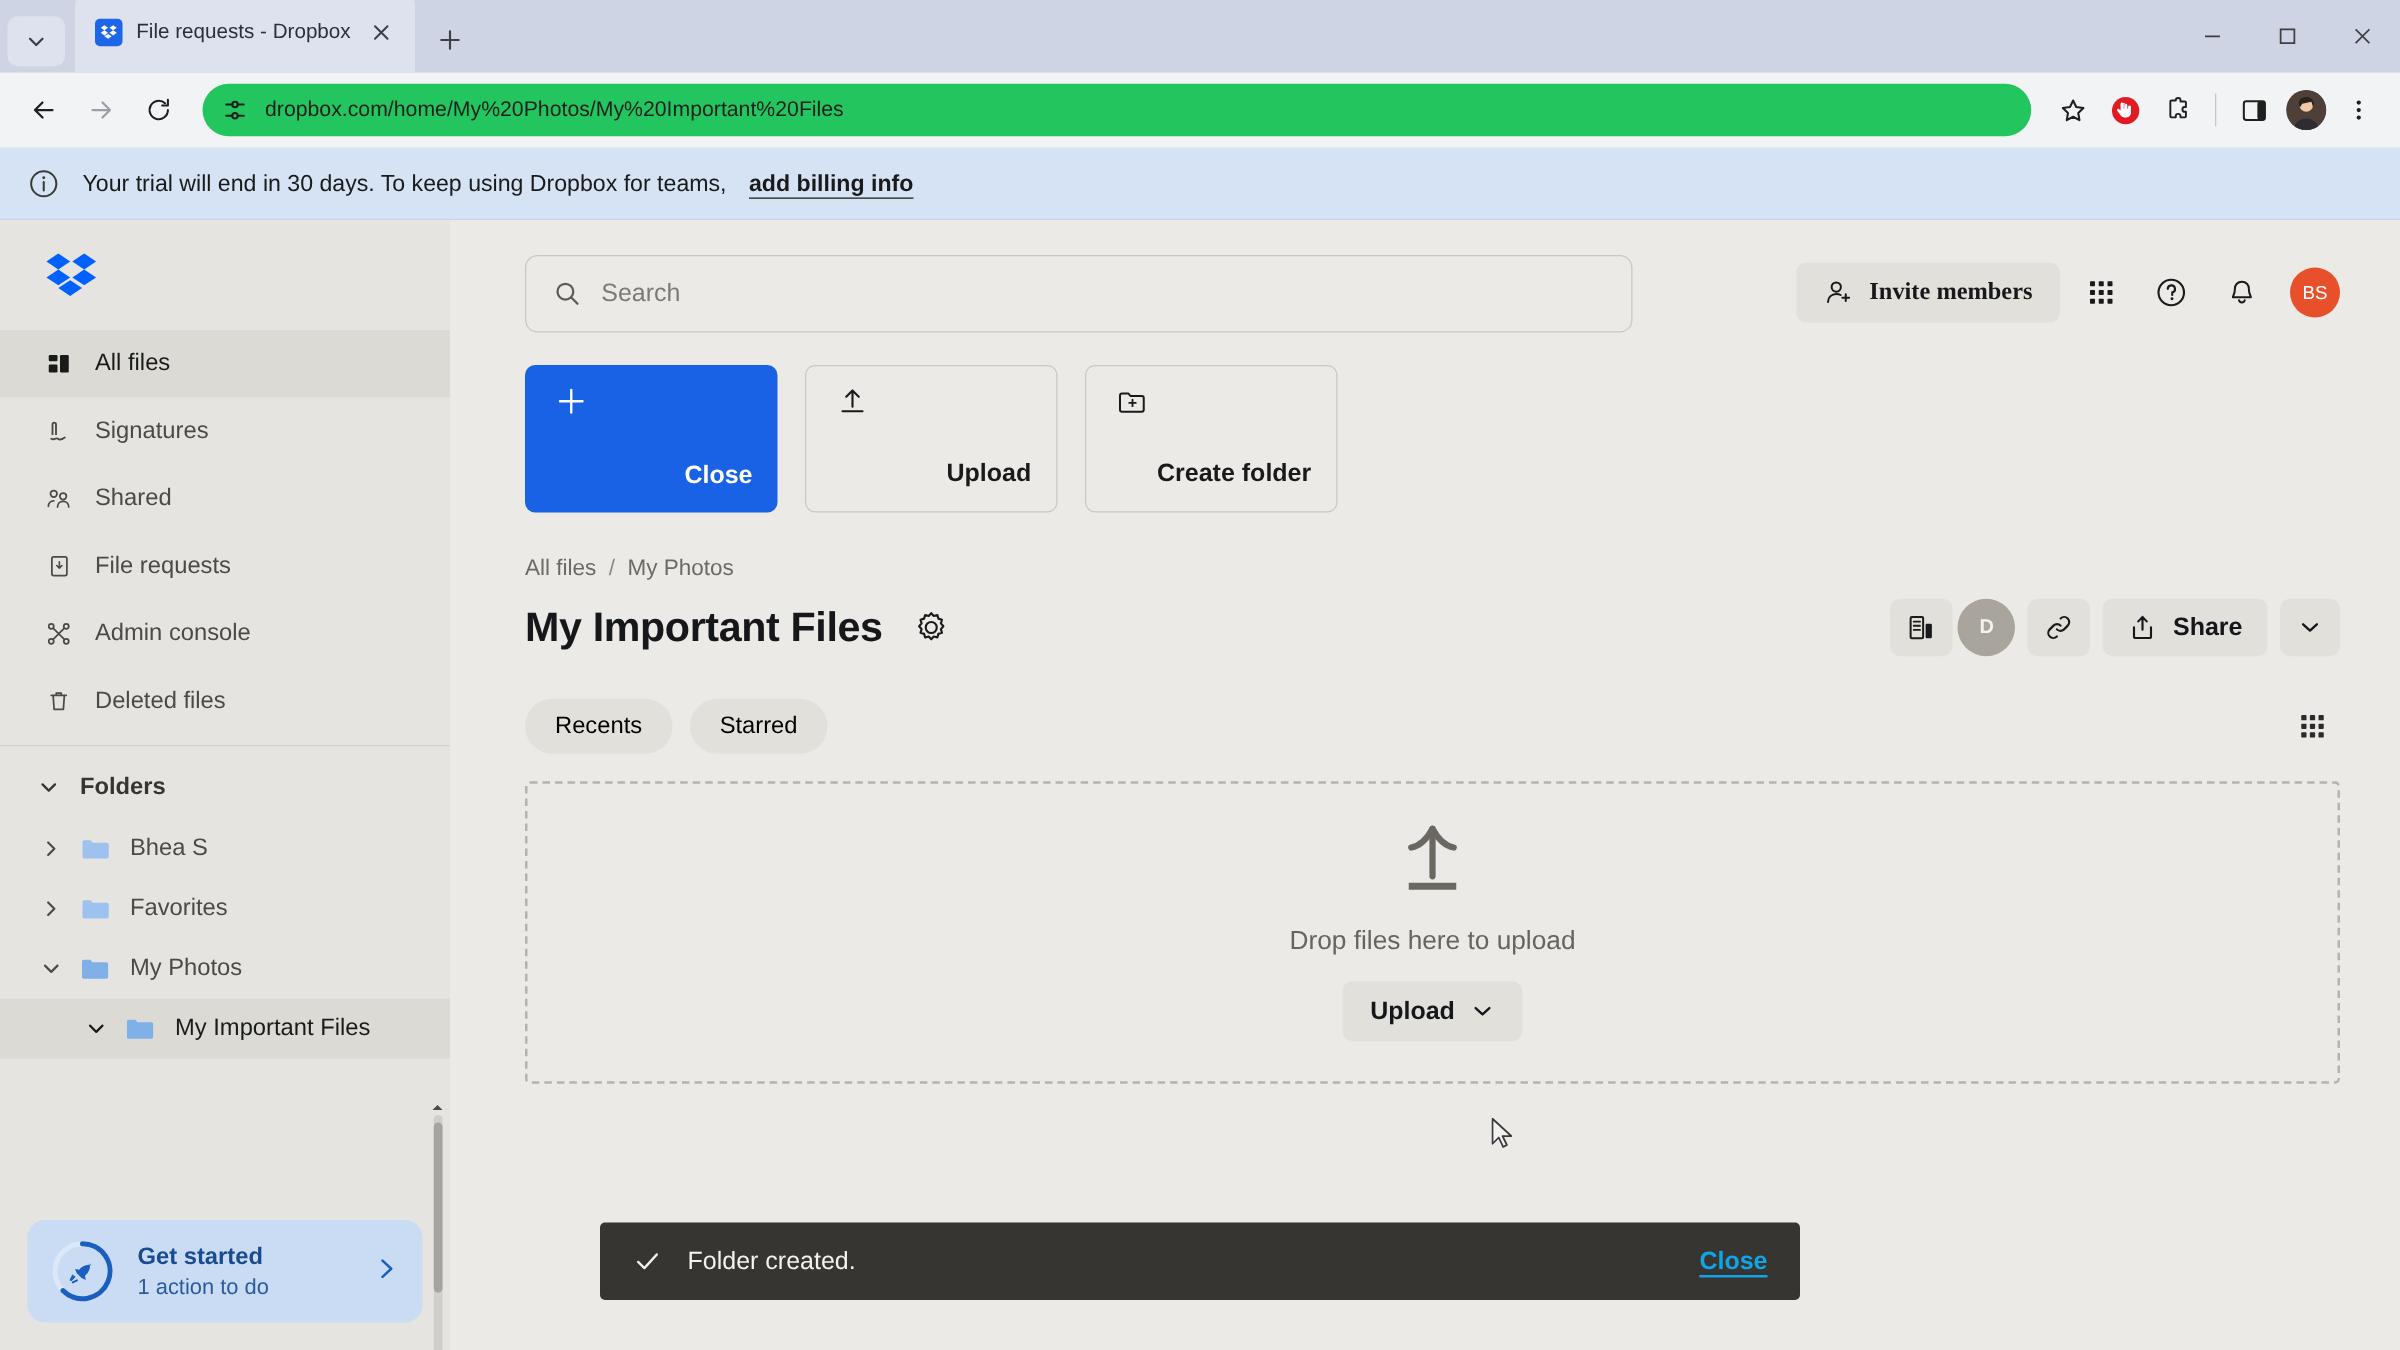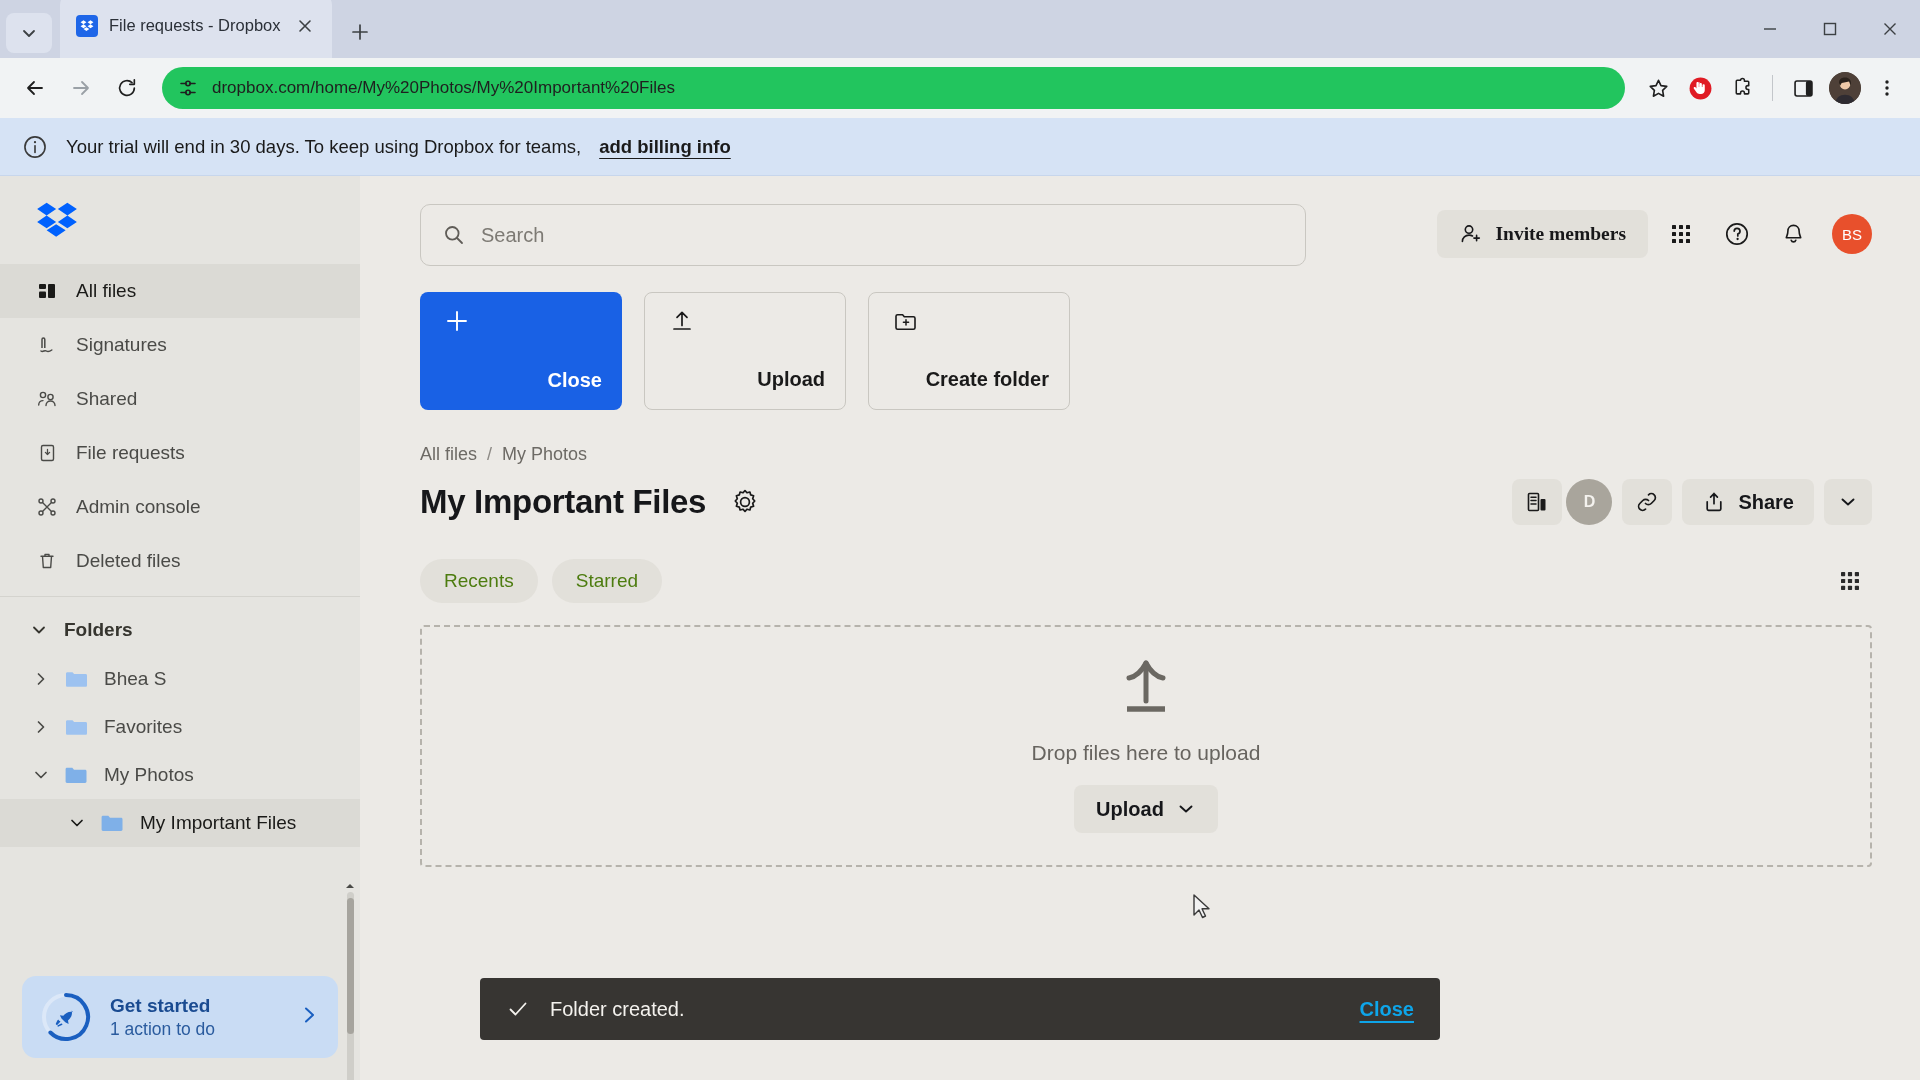--- a/index.html
+++ b/index.html
@@ -200,21 +200,21 @@
     font-weight: bold; color: #16171a; cursor: pointer;
   }
   .share-caret {
     width: 48px; height: 46px; background: #e2e0da; border-radius: 8px;
     display: flex; align-items: center; justify-content: center; cursor: pointer;
   }
 
   .filter-row { display: flex; align-items: center; gap: 14px; margin-top: 34px; }
   .chip {
     height: 44px; border-radius: 22px; background: #e2e0da; display: flex;
-    align-items: center; padding: 0 24px; font-size: 19px; color: #4d7c0f; cursor: pointer;
+    align-items: center; padding: 0 24px; font-size: 19px; color: #000000; cursor: pointer;
   }
   .grid-toggle { margin-left: auto; width: 44px; height: 44px; display: flex; align-items: center; justify-content: center; cursor: pointer; }
 
   .dropzone {
     margin-top: 22px; height: 242px; border: 2px dashed #b6b3ac; border-radius: 4px;
     display: flex; flex-direction: column; align-items: center; justify-content: center;
     gap: 20px;
   }
   .dz-text { font-size: 21px; color: #67645f; }
   .dz-upload {

